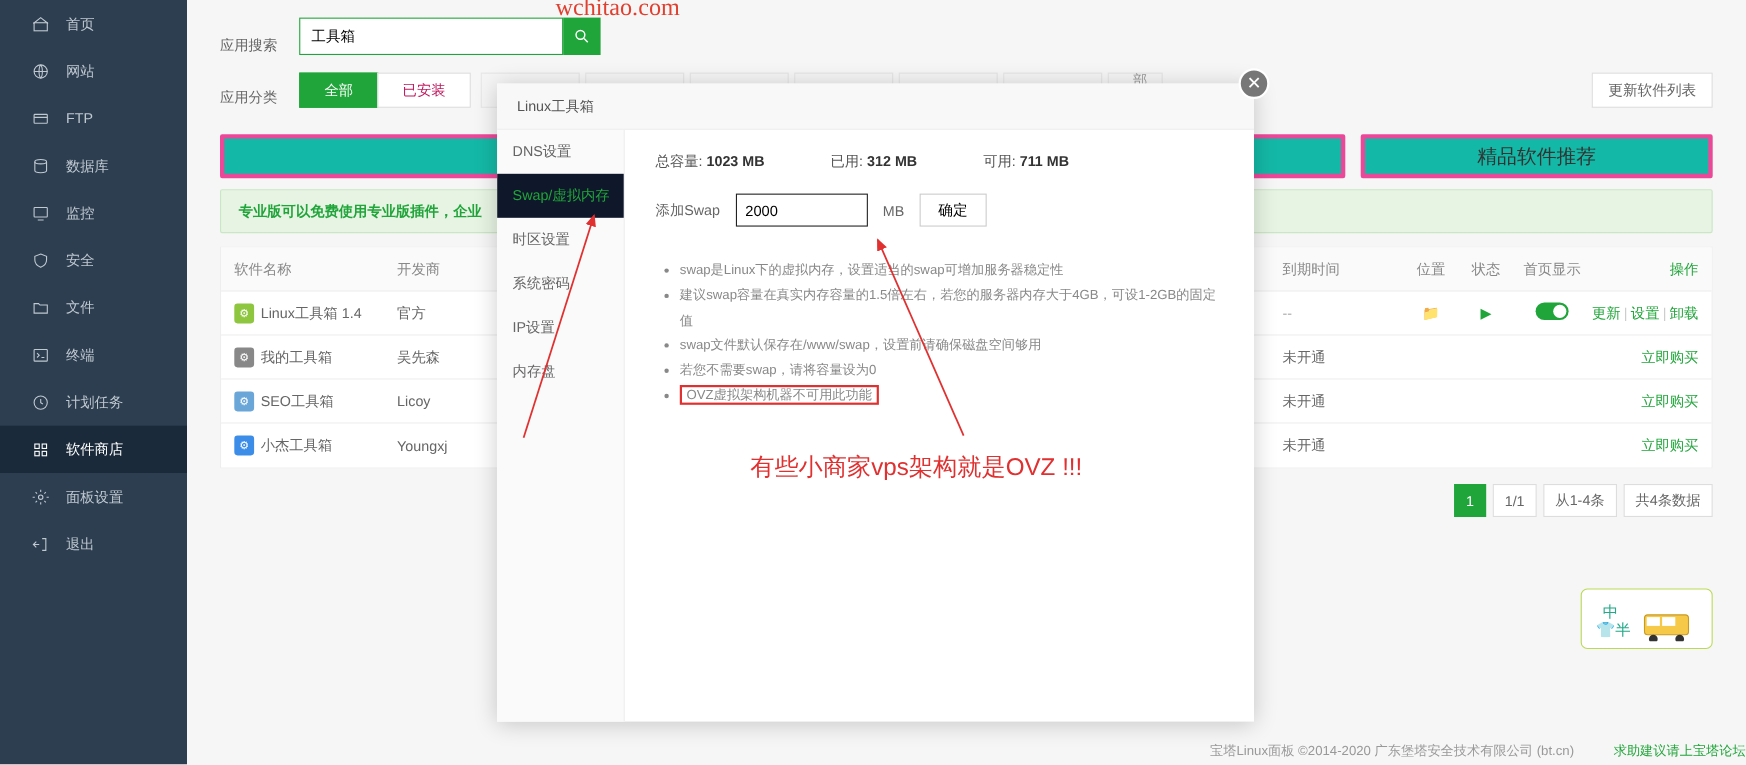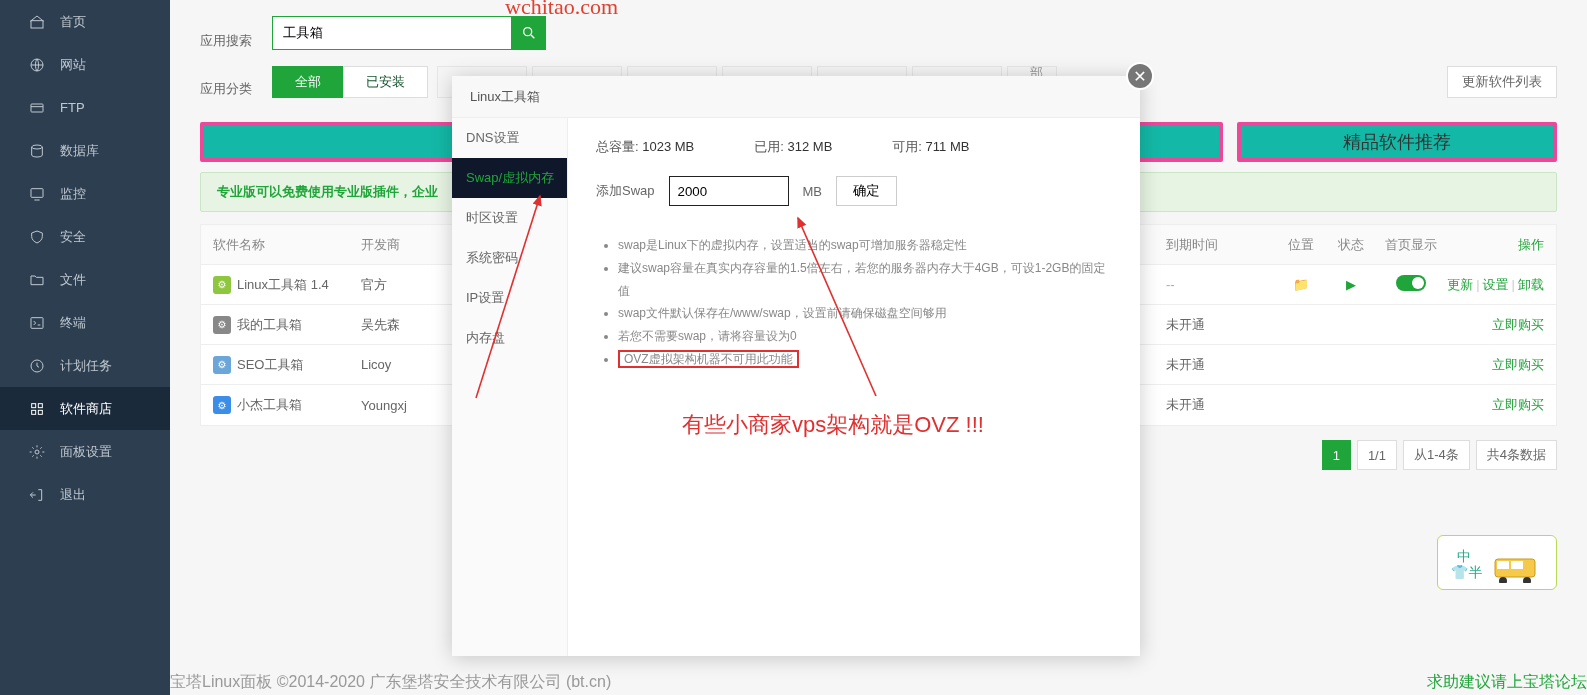--- a/index.html
+++ b/index.html
@@ -11,21 +11,21 @@
 .sb-icon{width:18px;height:18px;margin-right:14px;display:inline-flex;align-items:center;justify-content:center}
 .sb-icon svg{width:16px;height:16px;stroke:currentColor;fill:none;stroke-width:1.5}
 .main{flex:1;padding:0 30px;overflow:hidden;position:relative}
 .wm{position:absolute;left:335px;top:-6px;color:#e04030;font-family:serif;font-size:22px}
 .srow{display:flex;align-items:flex-end;margin:16px 0}
 .lbl{width:72px;color:#666}
 .sbox{display:flex}
 .sbox input{width:240px;height:34px;border:1px solid #20a53a;padding:0 10px;outline:none}
 .sbox button{width:34px;height:34px;background:#20a53a;border:none;cursor:pointer;display:flex;align-items:center;justify-content:center}
 .tabs{display:flex;gap:0;align-items:center}
-.tab{height:32px;padding:0 22px;display:flex;align-items:center;border:1px solid #ddd;background:#fff;color:#14532d;cursor:pointer;margin-right:-1px}
+.tab{height:32px;padding:0 22px;display:flex;align-items:center;border:1px solid #ddd;background:#fff;color:#be185d;cursor:pointer;margin-right:-1px}
 .tab.on{background:#20a53a;color:#fff;border-color:#20a53a}
 .tab.ghost{background:#f5f5f5;color:#999;border-color:#e6e6e6}
 .refresh{margin-left:auto;height:32px;padding:0 14px;border:1px solid #ddd;background:#fff;cursor:pointer;color:#666}
 .banner{height:40px;background:#14b8a6;border:4px solid #ec4899;display:flex;align-items:center;justify-content:center;color:#333;border-radius:2px;margin-top:8px}
 .notice{height:40px;background:#e7f4e3;border:1px solid #c9e7c4;display:flex;align-items:center;padding:0 16px;color:#20a53a;font-weight:bold;margin-top:10px;border-radius:2px}
 .table{border:1px solid #eee;background:#fff;margin-top:12px}
 .thead,.trow{display:flex;align-items:center;height:40px;border-bottom:1px solid #eee}
 .thead{background:#fafafa;color:#888;font-weight:normal}
 .trow:last-child{border-bottom:none}
 .c-name{flex:0 0 160px;padding-left:12px;display:flex;align-items:center;gap:6px}
@@ -51,27 +51,27 @@
 .pg.cur{background:#20a53a;color:#fff;border-color:#20a53a}
 .dlg{position:absolute;left:452px;top:76px;width:688px;height:580px;background:#fff;box-shadow:0 2px 20px rgba(0,0,0,.2);display:flex;flex-direction:column}
 .dlg-h{height:42px;display:flex;align-items:center;padding:0 18px;border-bottom:1px solid #eee;color:#555;position:relative;background:#f8f8f8}
 .dlg-close{position:absolute;right:-14px;top:-14px;width:28px;height:28px;border-radius:50%;background:#777;color:#fff;display:flex;align-items:center;justify-content:center;font-size:16px;cursor:pointer;border:2px solid #fff}
 .dlg-body{flex:1;display:flex}
 .dlg-nav{width:116px;border-right:1px solid #eee;background:#fafafa}
 .dn-item{height:40px;display:flex;align-items:center;padding-left:14px;color:#666;cursor:pointer}
 .dn-item.on{background:#0f172a;color:#20a53a}
 .dlg-content{flex:1;padding:20px 28px;position:relative}
 .stats{display:flex;gap:60px;margin-bottom:20px;color:#555}
-.stats b{color:#333;font-weight:normal}
+.stats b{color:#333;font-weight:bold}
 .form-row{display:flex;align-items:center;gap:14px;margin-bottom:28px}
 .form-row input{width:120px;height:30px;border:1px solid #222;padding:0 8px}
 .form-row .btn{height:30px;padding:0 16px;border:1px solid #ccc;background:#fff;cursor:pointer}
 .tips{list-style:disc;padding-left:22px;color:#888;line-height:1.9;font-size:12px}
 .redbox{border:2px solid #e03030;padding:0 4px;display:inline}
-.footer{position:absolute;bottom:0;left:170px;right:0;height:26px;display:flex;align-items:center;justify-content:space-between;color:#999;font-size:16px;gap:36px}
+.footer{position:absolute;bottom:0;left:170px;right:0;height:26px;display:flex;align-items:center;justify-content:flex-end;color:#999;font-size:12px;gap:36px}
 .footer a{color:#20a53a;text-decoration:none}
 .badge{position:absolute;right:30px;bottom:105px;width:120px;height:55px;background:#fff;border:1px solid #bada55;border-radius:6px;display:flex;align-items:center;justify-content:center}
 .badge svg{width:100px;height:40px}
 .anno{position:absolute;color:#e03030;pointer-events:none}
 .arrow-line{stroke:#e03030;stroke-width:1.6;fill:none;marker-end:url(#ah)}
 </style>
 </head>
 <body>
 
 <div class="page">

